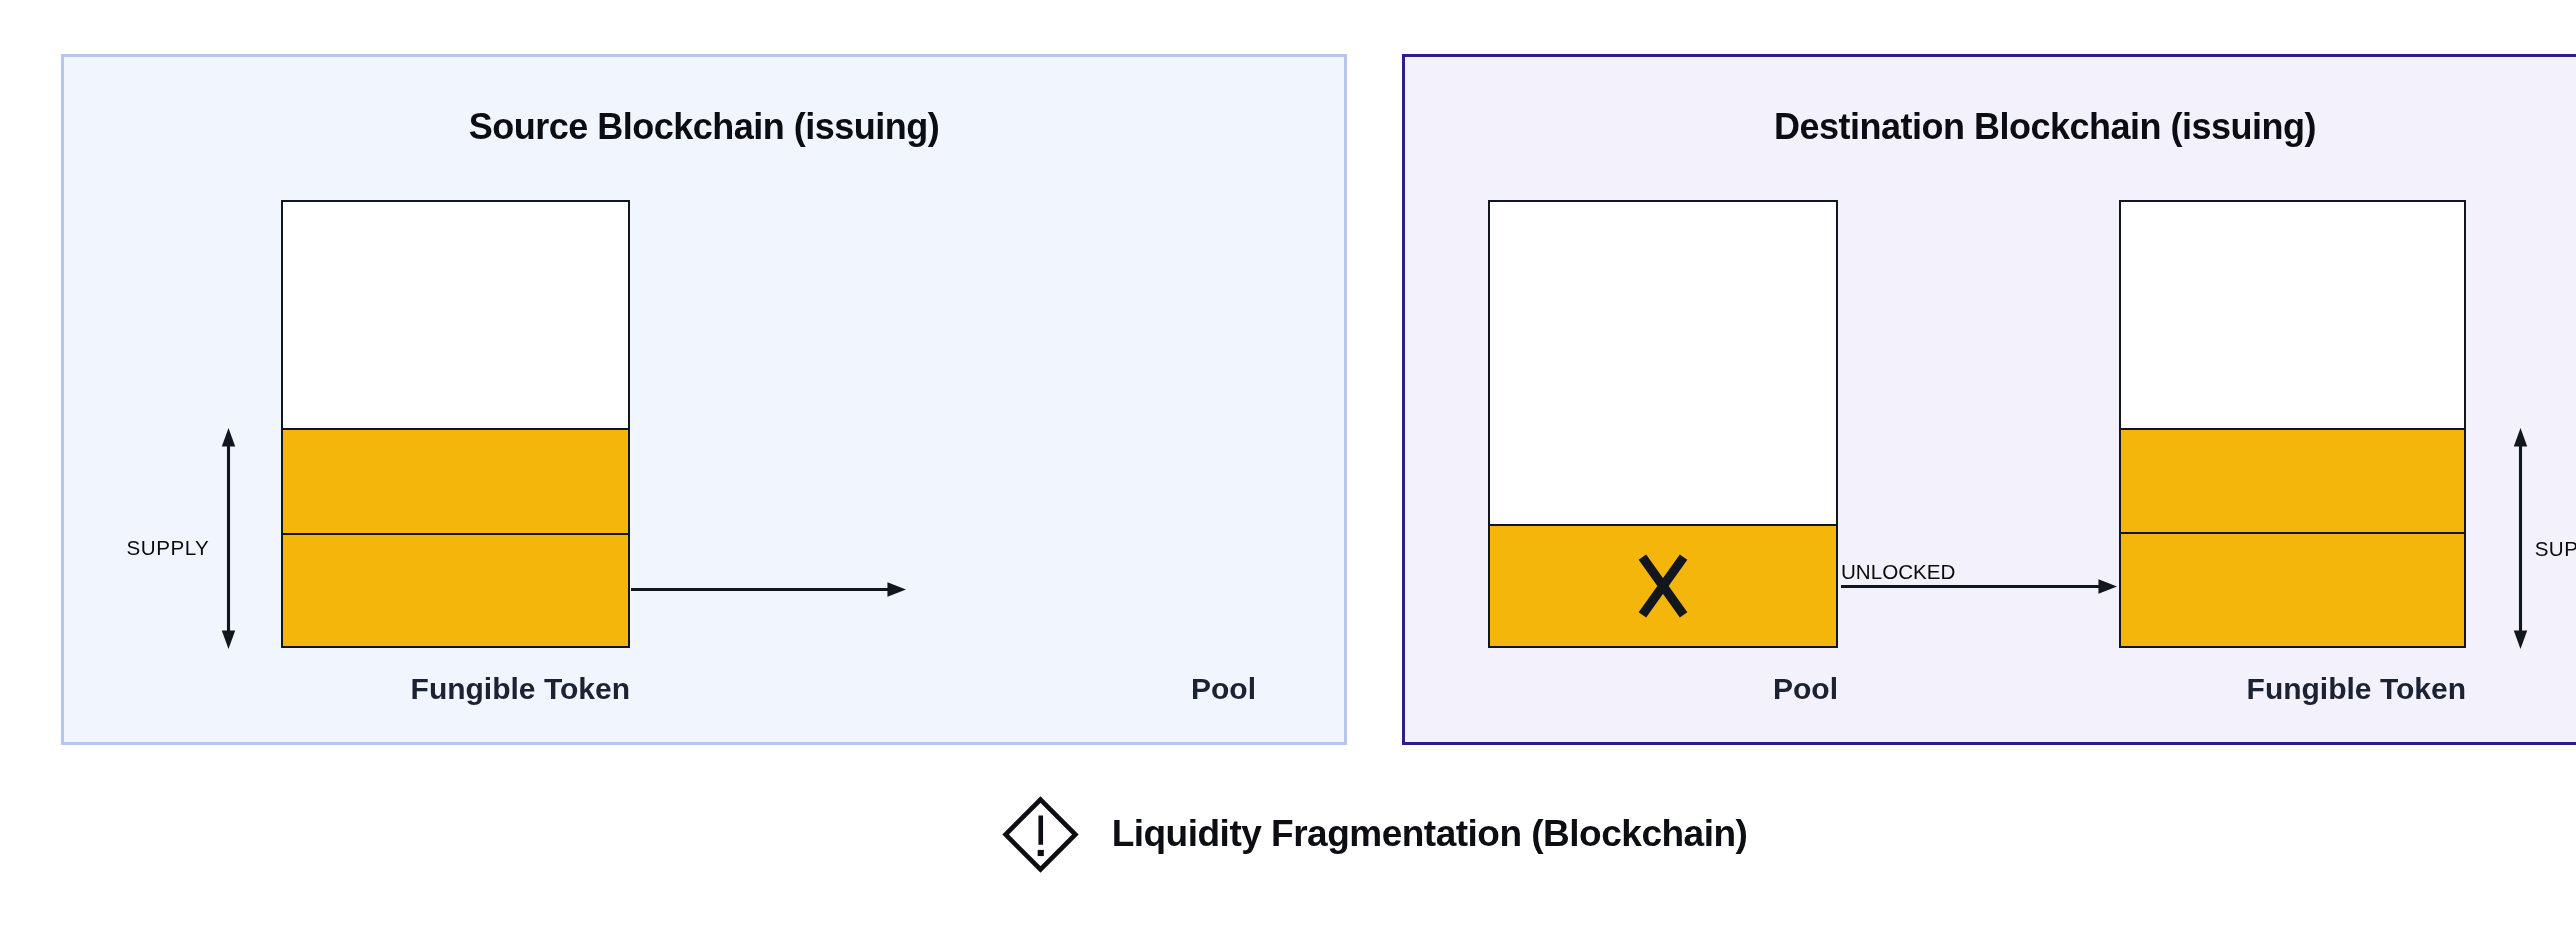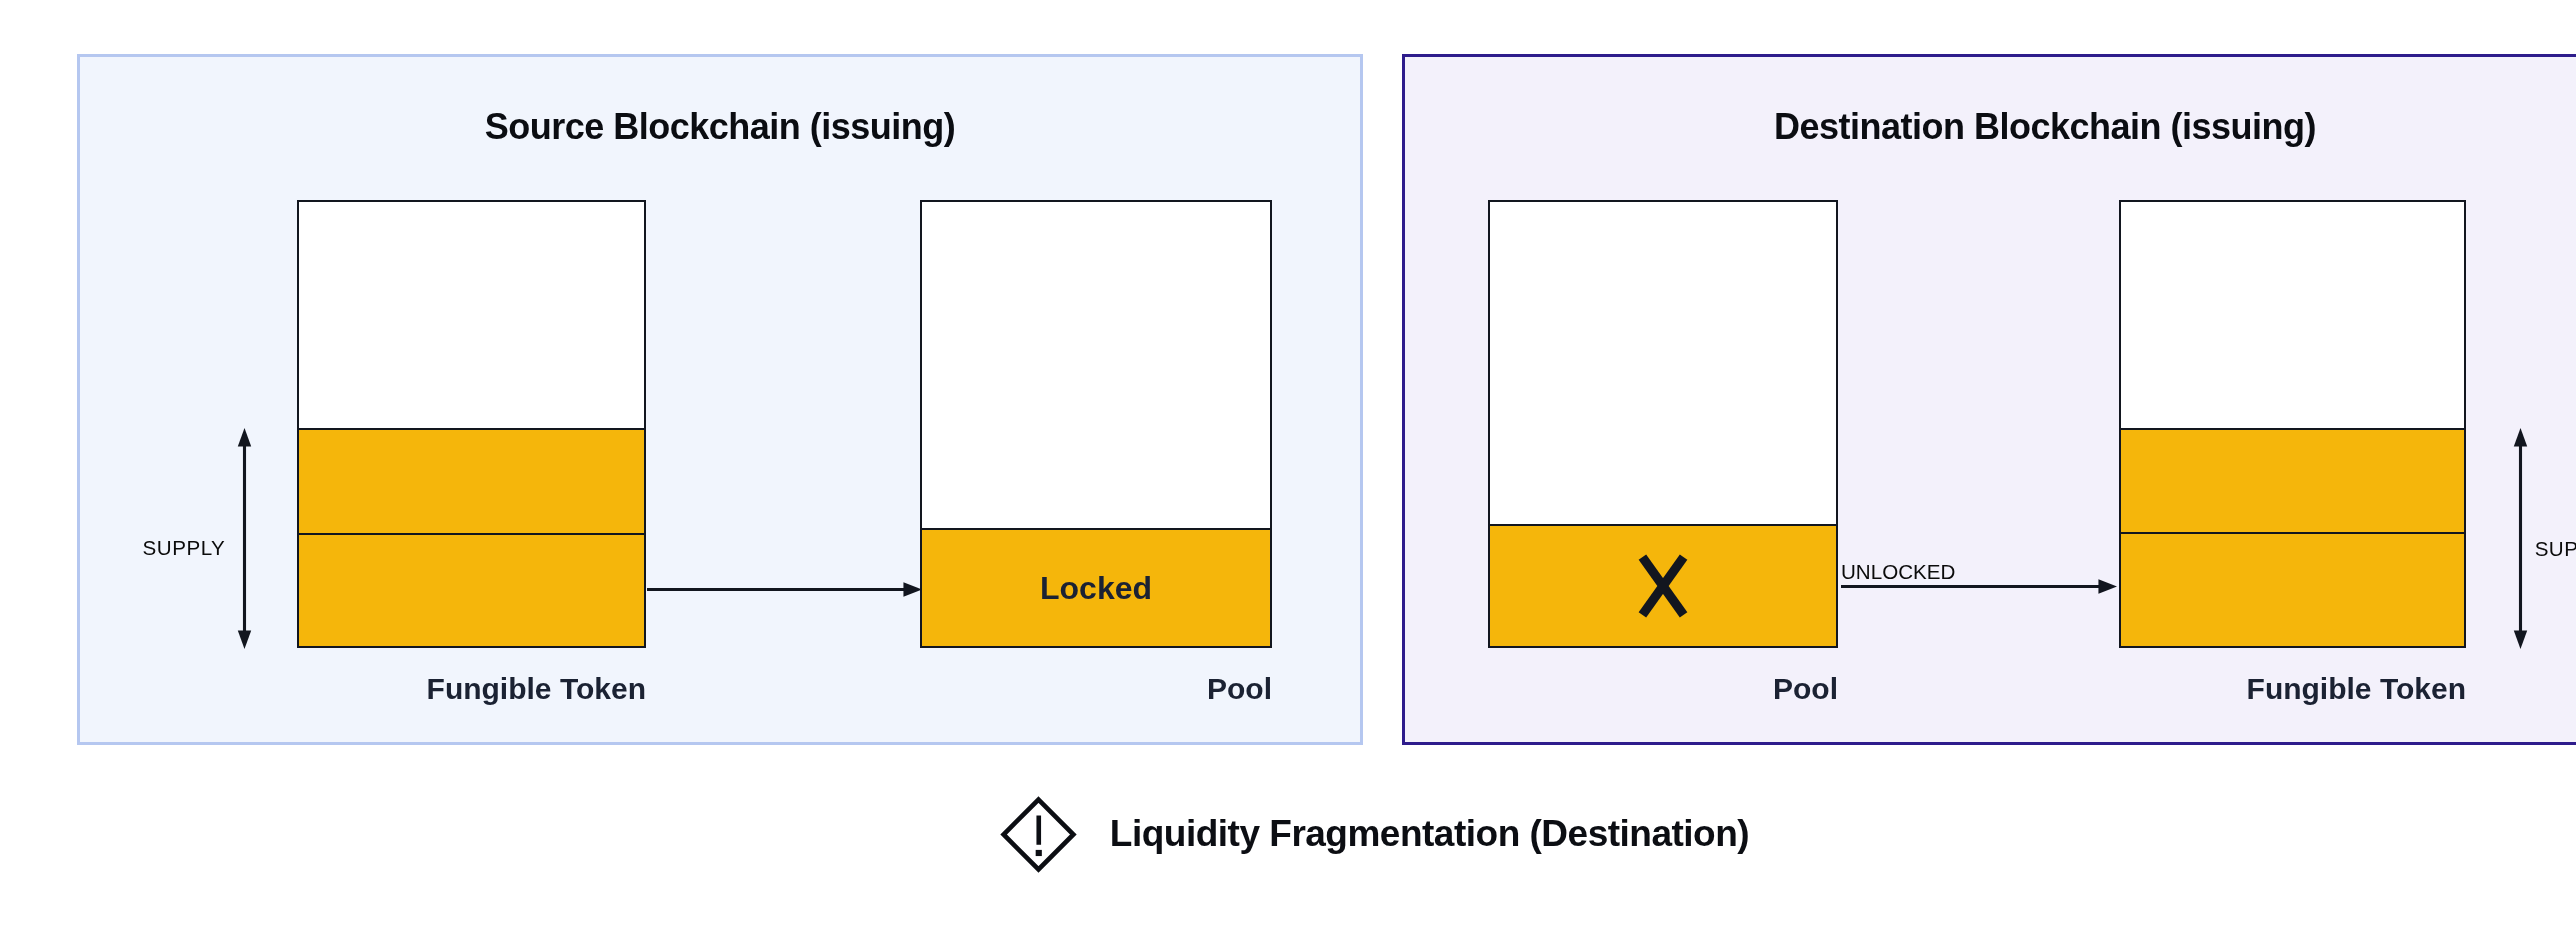--- a/index.html
+++ b/index.html
@@ -15,21 +15,21 @@
     --caption_text:#0C0E13;
     --box_fill:#FFFFFF;
   }
   *{margin:0;padding:0;box-sizing:border-box;}
   html,body{background:#fff;}
   body{font-family:"Liberation Sans", sans-serif;}
   .page{position:relative;width:2749px;height:938px;background:#fff;overflow:hidden;}
 
   
   .panel{position:absolute;top:54px;width:1286px;height:691px;}
-  .panel--source{left:77px;background:var(--panel_left_bg);border:3.1px solid var(--panel_left_border);}
+  .panel--source{left:61px;background:var(--panel_left_bg);border:3.1px solid var(--panel_left_border);}
   .panel--dest{left:1402px;background:var(--panel_right_bg);border:3.1px solid var(--panel_right_border);}
   .panel-title{position:absolute;left:0;top:49px;width:100%;text-align:center;
     font-size:36px;font-weight:700;letter-spacing:-0.5px;color:var(--title_text);}
 
   
   .box{position:absolute;border:2.6px solid var(--ink);background:var(--box_fill);
     display:flex;flex-direction:column;}
   .sec-white{flex:1;background:var(--box_fill);}
   .band{background:var(--orange);border-top:2.6px solid var(--ink);
     display:flex;align-items:center;justify-content:center;}
@@ -86,26 +86,20 @@
 
   <section class="panel panel--source">
     <h2 class="panel-title">Source Blockchain (issuing)</h2>
 
     <div class="box box-token">
       <div class="sec-white"></div>
       <div class="band band-1"></div>
       <div class="band band-2"></div>
     </div>
 
-    <div class="box box-pool">
-      <div class="sec-white"></div>
-      <div class="band band-locked">
-        <span class="locked-text">Locked</span>
-      </div>
-    </div>
 
     <svg class="arrow supply-arrow" width="25" height="221" viewBox="0 0 48 428">
       <line class="arrow-line" x1="24" y1="30" x2="24" y2="398"></line>
       <polygon class="arrow-head" points="24,0 11,36 37,36"></polygon>
       <polygon class="arrow-head" points="24,428 11,392 37,392"></polygon>
     </svg>
     <span class="small-label supply-label">SUPPLY</span>
 
     <svg class="arrow h-arrow" width="275" height="25" viewBox="0 0 534 48">
       <line class="arrow-line" x1="0" y1="24" x2="500" y2="24"></line>
@@ -151,17 +145,17 @@
     <span class="box-label label-pool">Pool</span>
     <span class="box-label label-token">Fungible Token</span>
   </section>
 
   <footer class="caption">
     <svg width="77" height="77" viewBox="0 0 150 150">
       <path class="diamond-shape" d="M75,7 L143,75 L75,143 L7,75 Z"></path>
       <rect class="diamond-mark" x="71" y="38" width="9" height="57"></rect>
       <rect class="diamond-mark" x="69.5" y="105" width="12" height="12"></rect>
     </svg>
-    <span class="caption-text">Liquidity Fragmentation (Destination)</span>
+    <span class="caption-text">Liquidity Fragmentation (Blockchain)</span>
   </footer>
 
 </div>
 
 
 </body></html>

